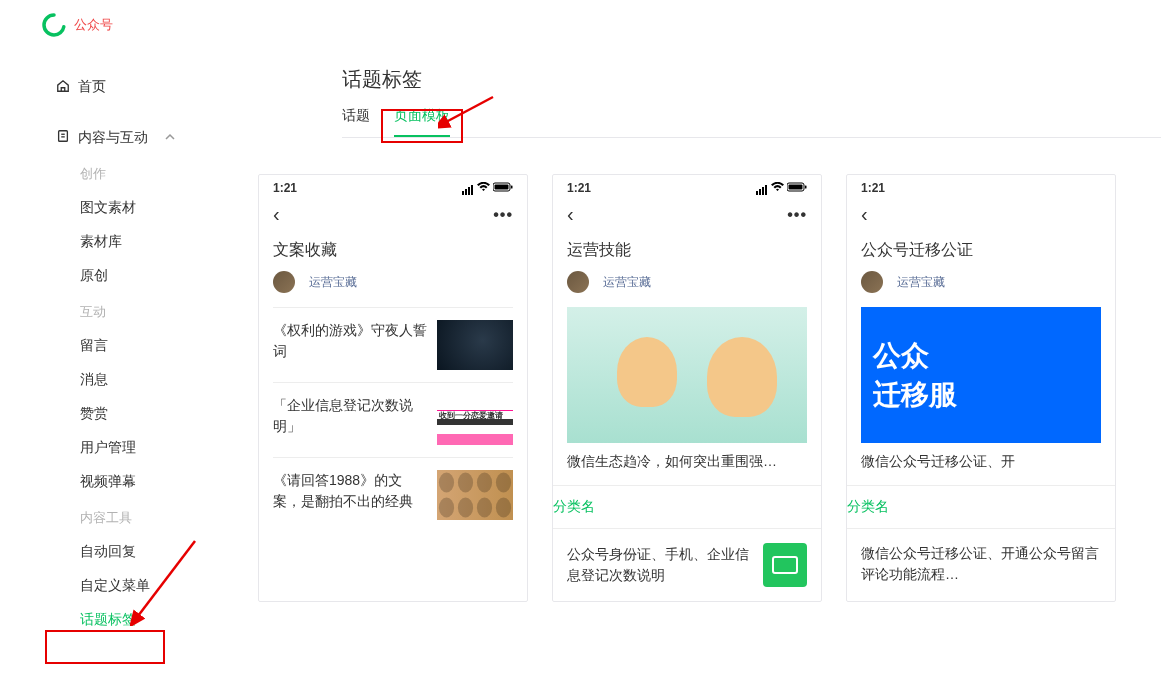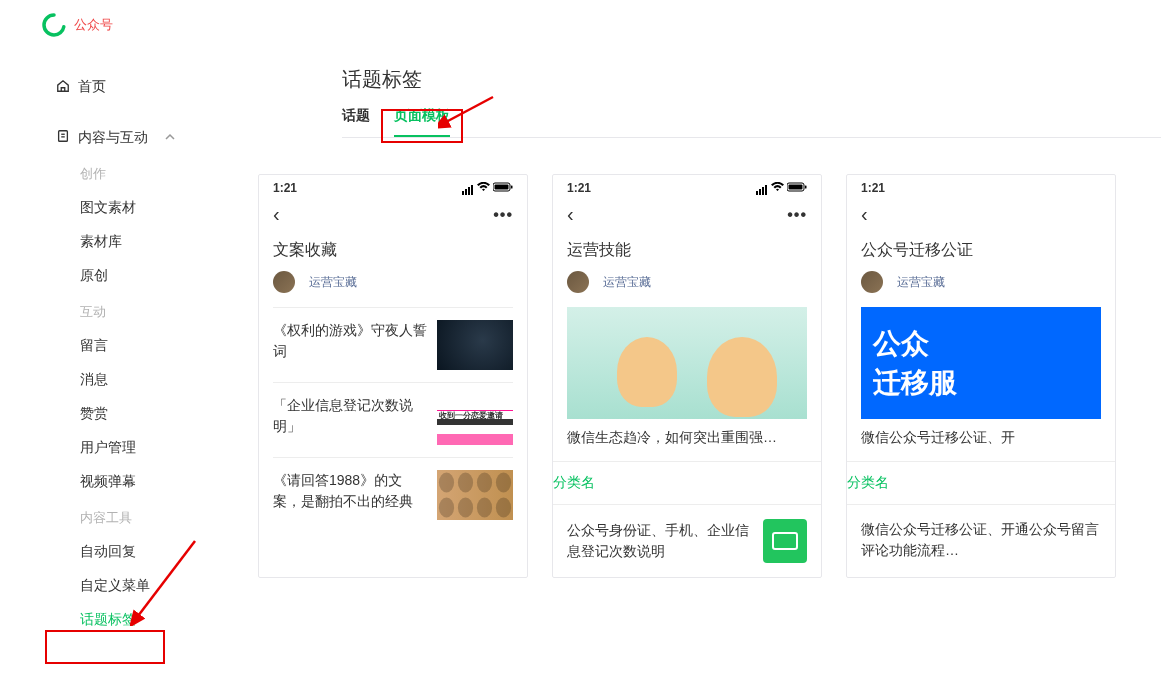--- a/index.html
+++ b/index.html
@@ -18,21 +18,21 @@
     .side-section { border-top: 1px solid transparent; margin-bottom: 8px; }
     .side-section-head { display: flex; align-items: center; justify-content: space-between; padding-right: 24px; color: #333; padding: 8px 24px 8px 0; }
     .side-section-title { display: flex; align-items: flex-start; gap: 8px; font-size: 14px; }
     .side-group-label { color: #b2b2b2; font-size: 13px; padding: 10px 0 8px 24px; }
     .side-item { color: #333; font-size: 14px; padding: 8px 0 8px 24px; cursor: pointer; }
     .side-item.active { color: #07c160; }
     
     .main { flex: 1; padding: 16px 0 0 0; min-width: 0; }
     .page-title { font-size: 20px; color: #333; font-weight: 400; padding-left: 0; }
     .tabs { display: flex; gap: 24px; border-bottom: 1px solid #e7e7eb; margin-top: 14px; }
-    .tab { font-size: 14px; color: #333; padding: 0 0 10px 0; cursor: pointer; border-bottom: 2px solid transparent; font-weight: bold; }
+    .tab { font-size: 14px; color: #333; padding: 0 0 10px 0; cursor: pointer; border-bottom: 2px solid transparent; }
     .tab.active { color: #07c160; border-bottom-color: #07c160; }
     
     .content { background: #fff; padding: 36px 0 0 58px; }
     .hint { color: #333; font-size: 14px; margin-bottom: 24px; }
     
     .cards { display: flex; gap: 24px; overflow: hidden; }
     .card { width: 270px; border: 1px solid #e7e7eb; border-radius: 2px; background: #fff; flex-shrink: 0; display: flex; flex-direction: column; }
     .phone-status { display: flex; justify-content: space-between; align-items: center; padding: 6px 14px 4px 14px; font-size: 12px; font-weight: 600; }
     .status-icons { display: flex; align-items: center; gap: 3px; }
     .phone-nav { display: flex; justify-content: space-between; align-items: center; padding: 4px 14px 6px 14px; color: #333; }
@@ -48,21 +48,21 @@
     .art-list { }
     .art-item { display: flex; justify-content: space-between; align-items: flex-start; gap: 10px; padding: 12px 0; border-top: 1px solid #ededed; }
     .art-text { font-size: 14px; color: #333; line-height: 1.5; flex: 1; }
     .art-thumb { width: 76px; height: 50px; flex-shrink: 0; background: #333; }
     .thumb1 { background: radial-gradient(circle at 60% 40%, #2a3a4a, #0a1520); }
     .thumb2 { background: linear-gradient(#fff 0 30%, #ff1493 30% 32%, #fff 32% 48%, #333 48% 60%, #fff 60% 78%, #ff69b4 78% 100%); position: relative; }
     .thumb2::after { content: "收到一分恋爱邀请"; position: absolute; top: 15px; left: 2px; font-size: 8px; color: #333; font-weight: 600; }
     .thumb3 { background: linear-gradient(90deg, #d4a574, #c09050); display: flex; flex-wrap: wrap; overflow: hidden; }
     .thumb3 span { width: 25%; height: 50%; border-radius: 50%; background: rgba(0,0,0,0.2); transform: scale(0.8); }
     
-    .hero { width: 100%; height: 112px; margin-top: 12px; }
+    .hero { width: 100%; height: 136px; margin-top: 12px; }
     .hero2 { background: linear-gradient(180deg, #d4f0e8, #a8e0d0); position: relative; overflow: hidden; }
     .hero2::before { content: ""; position: absolute; left: 50px; top: 30px; width: 60px; height: 70px; border-radius: 50% 50% 40% 40%; background: #f4c789; }
     .hero2::after { content: ""; position: absolute; right: 30px; top: 30px; width: 70px; height: 80px; border-radius: 50% 50% 40% 40%; background: #f4c789; }
     .hero3 { background: #0068ff; color: #fff; display: flex; flex-direction: column; justify-content: center; padding-left: 12px; font-size: 28px; font-weight: 600; line-height: 1.4; white-space: nowrap; overflow: hidden; }
     .hero-caption { font-size: 14px; color: #333; margin: 10px 0 14px 0; overflow: hidden; text-overflow: ellipsis; white-space: nowrap; }
     
     .cat-label { color: #07c160; font-size: 14px; padding: 12px 0; border-top: 1px solid #ededed; border-bottom: 1px solid #ededed; }
     
     .sub-item { display: flex; justify-content: space-between; align-items: center; padding: 14px; gap: 10px; }
     .sub-text { font-size: 14px; color: #333; line-height: 1.5; flex: 1; }

